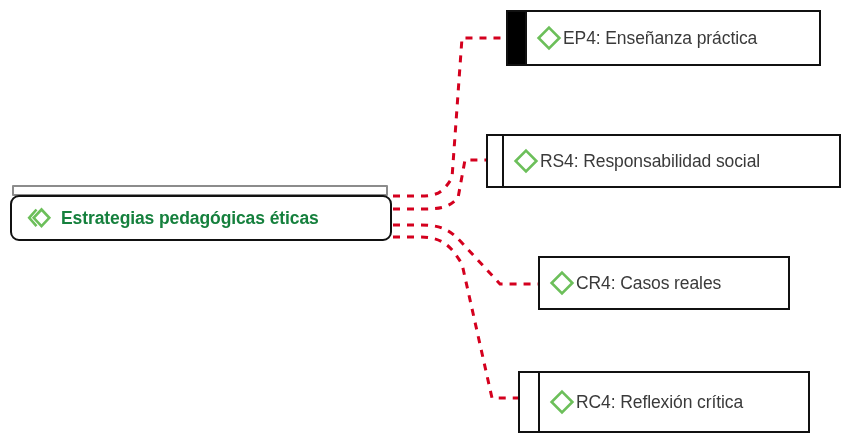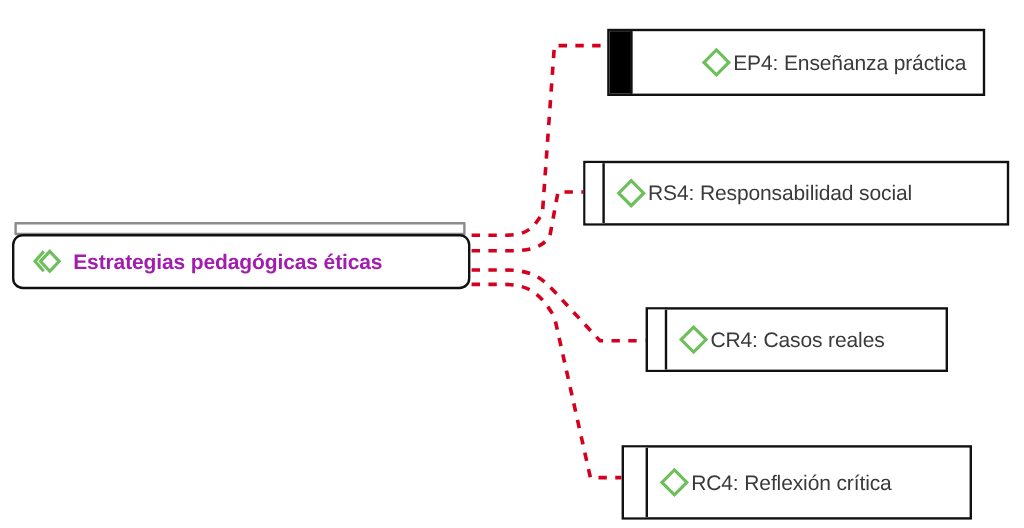--- a/index.html
+++ b/index.html
@@ -57,21 +57,21 @@
     border: 2.5px solid #111111;
     box-sizing: border-box;
     border-radius: 9px;
     display: flex;
     align-items: center;
     padding-left: 14px;
   }
   .root-label {
     font-size: 17.5px;
     font-weight: bold;
-    color: #a21caf;
+    color: #15803d;
     margin-left: 9px;
     white-space: nowrap;
     letter-spacing: -0.1px;
   }
 
   
   .child-node {
     position: absolute;
     background: #ffffff;
     border: 2.5px solid #111111;
@@ -132,21 +132,21 @@
       <span class="icon">
         <svg width="26" height="24" viewBox="0 0 26 24">
           <path d="M10.5 3.5 L3.2 11.8 L10.5 20.1" fill="none" stroke="#6cbf5a" stroke-width="2.6" stroke-linejoin="miter" stroke-linecap="butt"></path>
           <path d="M15.5 3.5 L23.3 11.8 L15.5 20.1 L7.7 11.8 Z" fill="none" stroke="#6cbf5a" stroke-width="2.6" stroke-linejoin="miter"></path>
         </svg>
       </span>
       <span class="root-label">Estrategias pedagógicas éticas</span>
     </div>
   </div>
 
-  <div class="child-node" style="left:506px; top:24px; width:315px; height:56px;gap:48px;">
+  <div class="child-node" style="left:506px; top:10px; width:315px; height:56px;">
     <div class="child-gutter filled" style="width:19px;"></div>
     <div class="child-content">
       <span class="icon">
         <svg width="26" height="26" viewBox="0 0 26 26">
           <path d="M13 2.6 L23.4 13 L13 23.4 L2.6 13 Z" fill="none" stroke="#6cbf5a" stroke-width="2.6" stroke-linejoin="miter"></path>
         </svg>
       </span>
       <span class="child-label">EP4: Enseñanza práctica</span>
     </div>
   </div>
@@ -156,21 +156,21 @@
     <div class="child-content">
       <span class="icon">
         <svg width="26" height="26" viewBox="0 0 26 26">
           <path d="M13 2.6 L23.4 13 L13 23.4 L2.6 13 Z" fill="none" stroke="#6cbf5a" stroke-width="2.6" stroke-linejoin="miter"></path>
         </svg>
       </span>
       <span class="child-label">RS4: Responsabilidad social</span>
     </div>
   </div>
 
-  <div class="child-node" style="left:538px; top:256px; width:252px; height:54px;">
+  <div class="child-node" style="left:538px; top:256px; width:252px; height:54px;flex-direction:column;">
     <div class="child-gutter" style="width:16px;"></div>
     <div class="child-content">
       <span class="icon">
         <svg width="26" height="26" viewBox="0 0 26 26">
           <path d="M13 2.6 L23.4 13 L13 23.4 L2.6 13 Z" fill="none" stroke="#6cbf5a" stroke-width="2.6" stroke-linejoin="miter"></path>
         </svg>
       </span>
       <span class="child-label">CR4: Casos reales</span>
     </div>
   </div>

